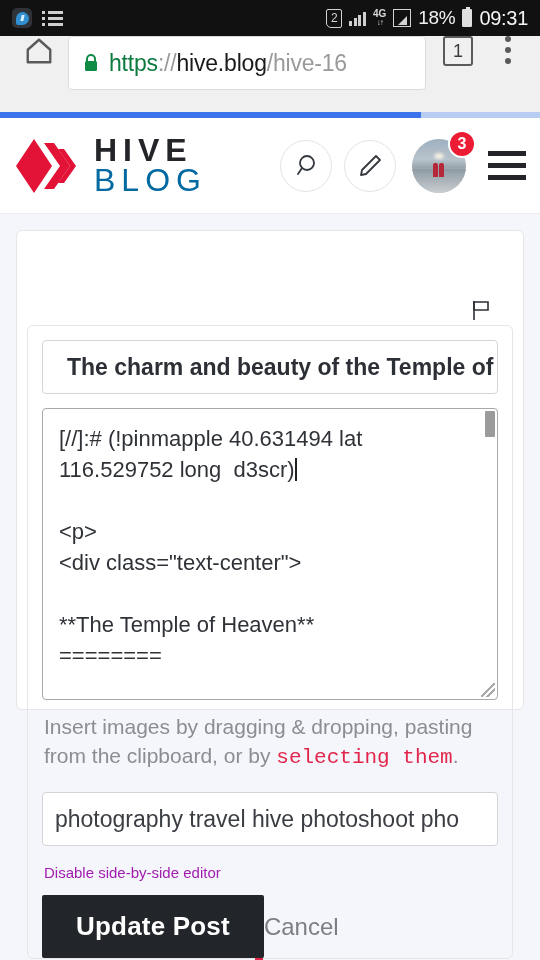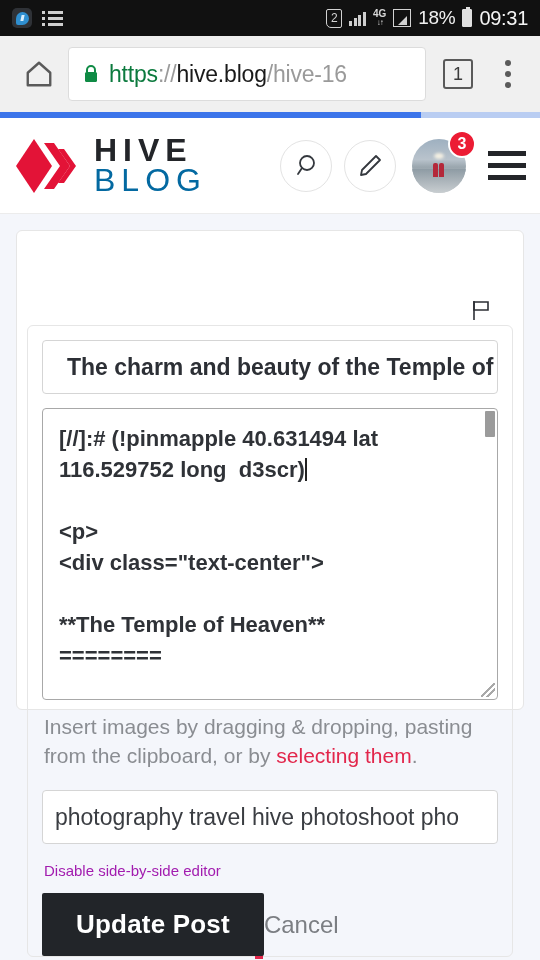--- a/index.html
+++ b/index.html
@@ -93,21 +93,21 @@
   .batt::before {
     content: ""; position: absolute; top: -3px; left: 2.5px;
     width: 4px; height: 2px; background: #e0e0e0;
   }
   .clock { font-size: 20px; color: #f5f5f5; letter-spacing: -0.3px; }
 
   
   .browserbar {
     height: 76px;
     background: #f0f0f0;
-    display: flex; align-items: center;
+    display: flex; align-items: flex-start;
     padding: 0 10px;
   }
   .homebtn { width: 58px; display: flex; justify-content: center; align-items: center; }
   .home-svg { width: 30px; height: 30px; }
 
   .urlfield {
     flex: 1;
     height: 54px;
     background: #ffffff;
     border: 1px solid #dcdcdc;
@@ -229,21 +229,21 @@
     background: #fff;
     font-size: 23px;
     font-weight: bold;
     color: #2c2f35;
     padding: 0 24px;
     font-family: "Liberation Sans", sans-serif;
     white-space: nowrap; overflow: hidden;
     display: flex; align-items: center;
   }
 
-  .editor-wrap { position: relative; margin-top: 14px; font-weight: bold; }
+  .editor-wrap { position: relative; margin-top: 14px; }
   .editor {
     width: 100%;
     height: 292px;
     border: 1px solid #a8a8a8;
     border-radius: 4px;
     background: #fff;
     padding: 14px 16px;
     font-size: 22px;
     line-height: 31px;
     color: #2f3237;
@@ -266,21 +266,21 @@
       linear-gradient(135deg, transparent 44%, #a9a9a9 44%, #a9a9a9 54%, transparent 54%),
       linear-gradient(135deg, transparent 66%, #a9a9a9 66%, #a9a9a9 76%, transparent 76%);
   }
 
   .helptext {
     font-size: 21px;
     line-height: 29px;
     color: #8a8d92;
     padding: 12px 2px 16px 2px;
   }
-  .helptext a { color: #e2264b; text-decoration: none; }
+  .helptext a { color: #e2264b; text-decoration: none; font-family: Liberation Mono, monospace; }
 
   .tags-input {
     width: 100%;
     height: 54px;
     border: 1px solid #d5d5d5;
     border-radius: 4px;
     background: #fff;
     font-size: 23px;
     color: #3a3d42;
     padding: 0 12px;

